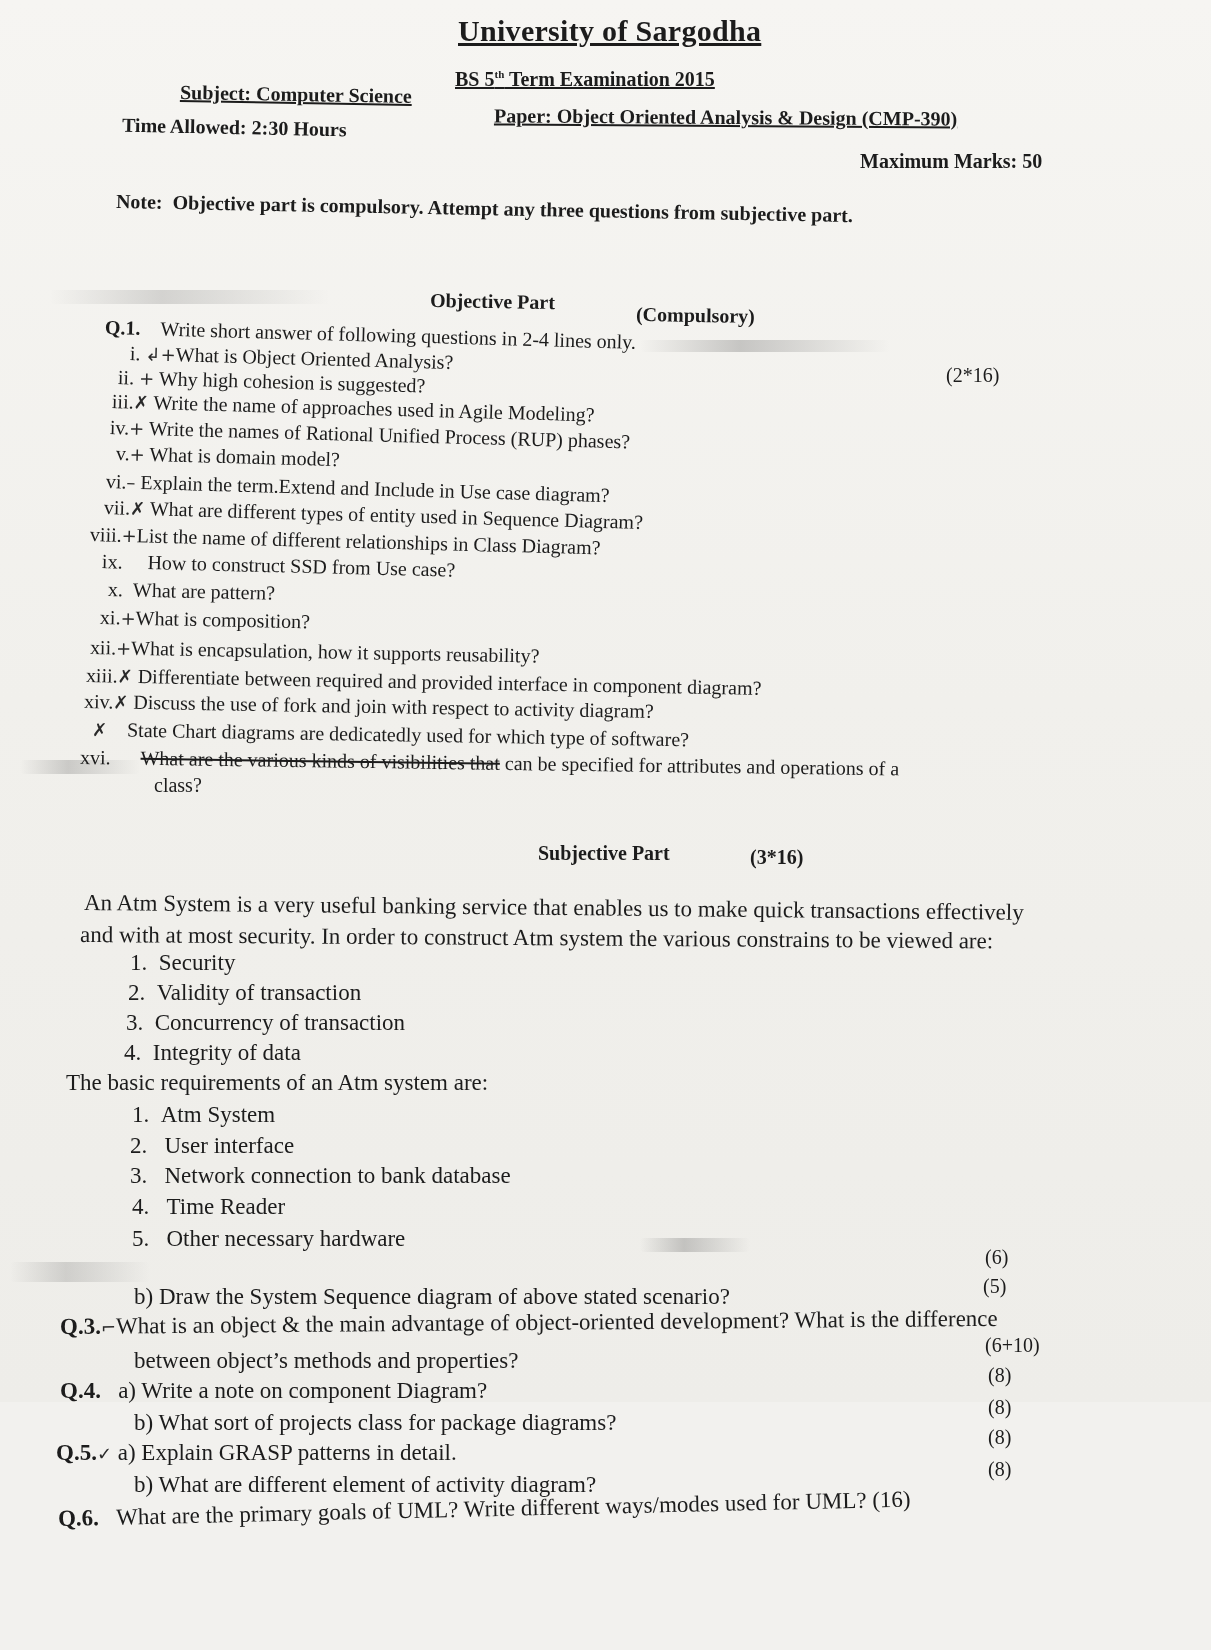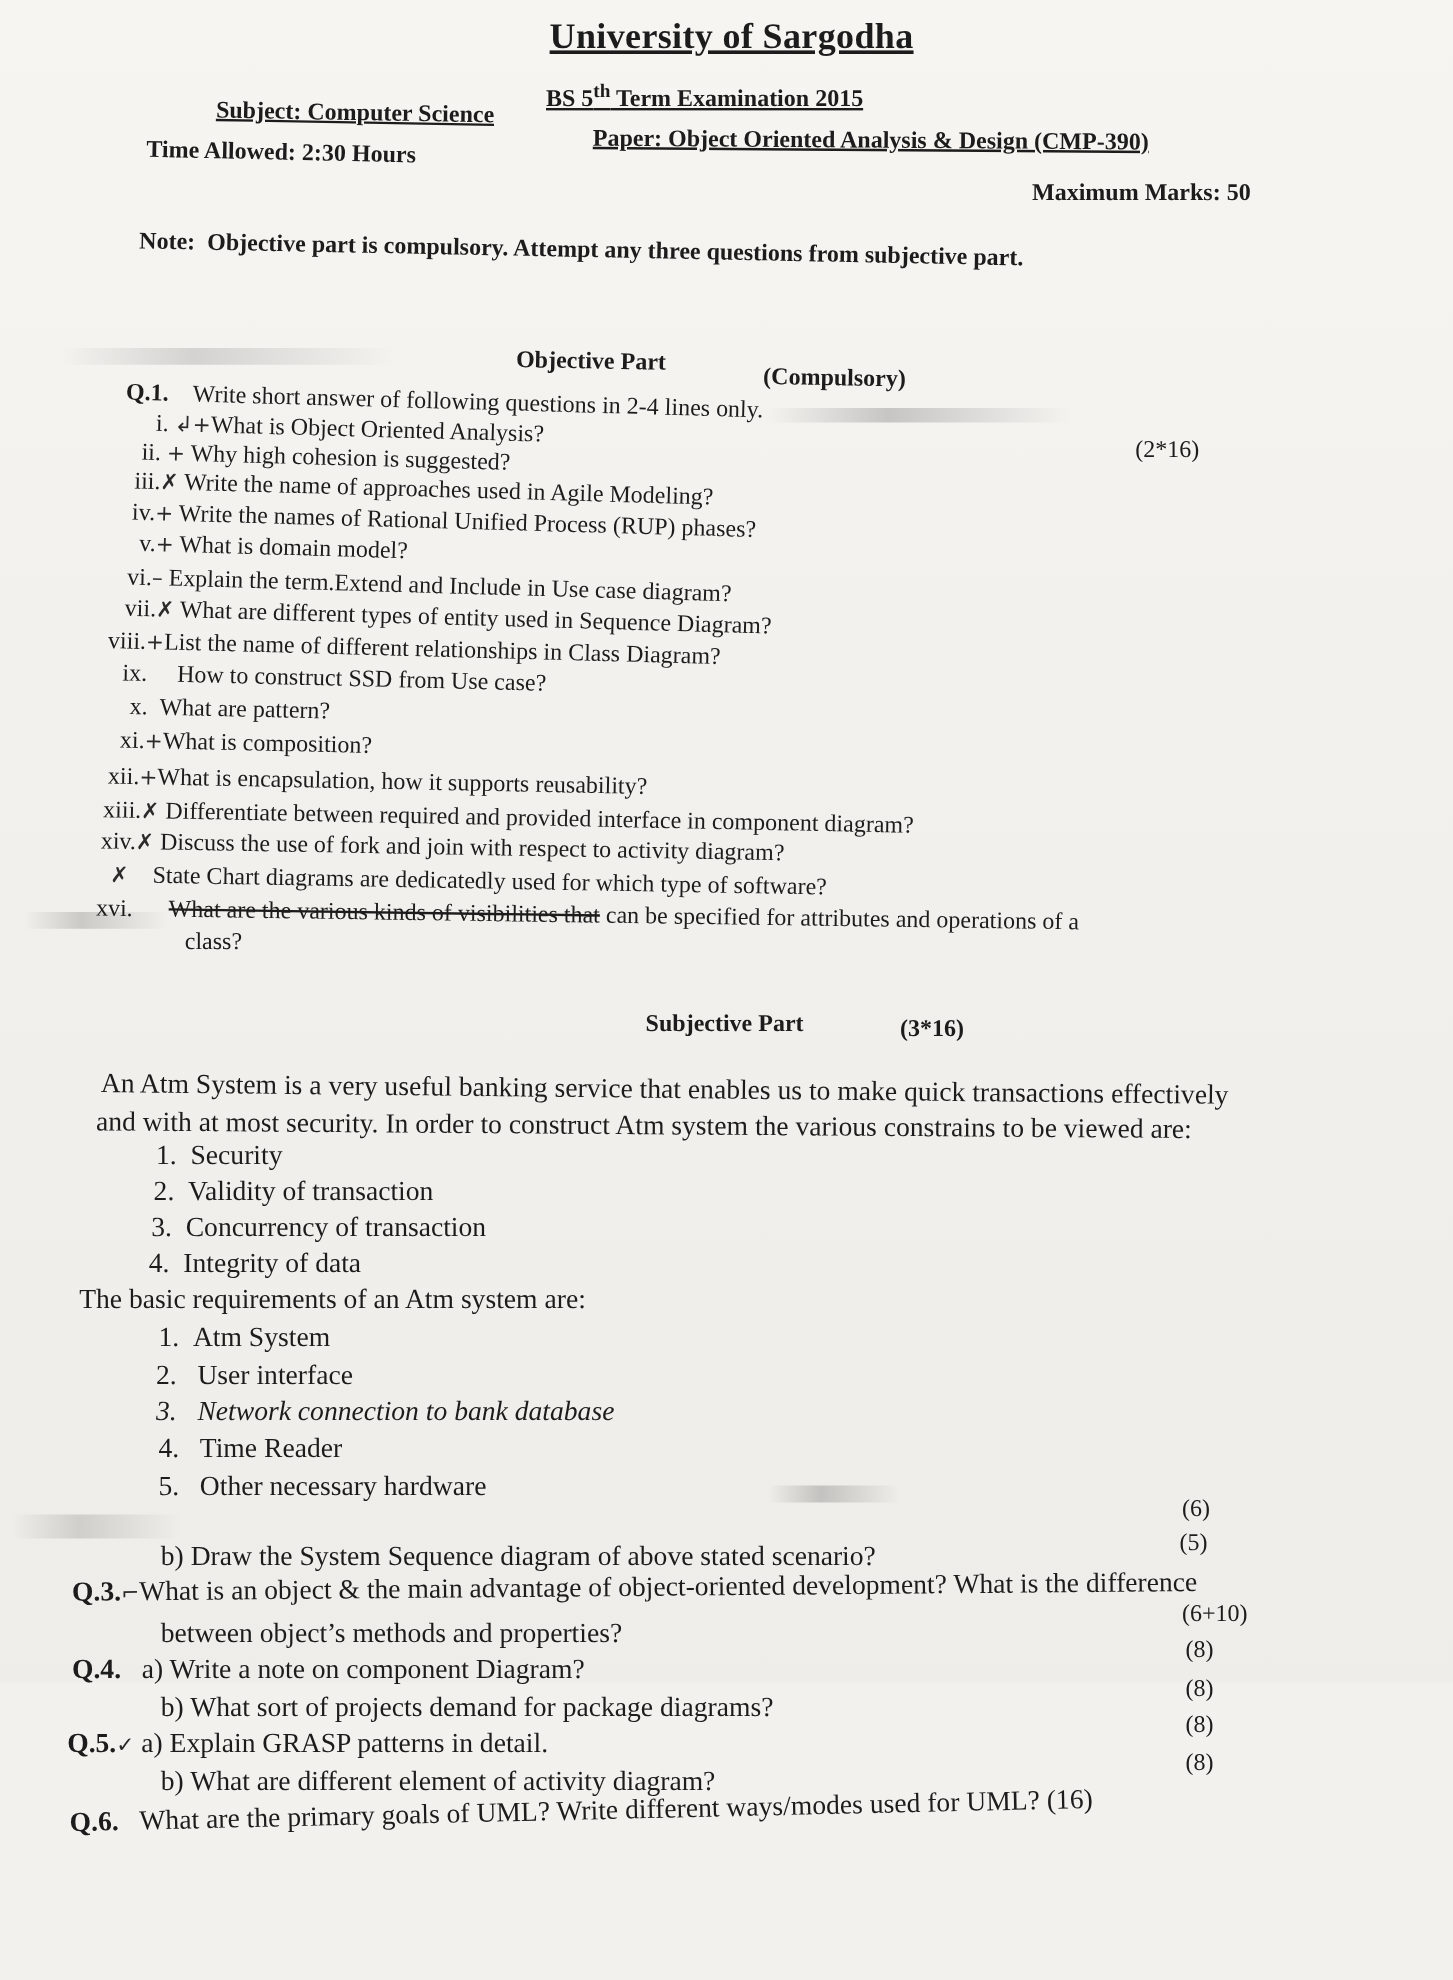--- a/index.html
+++ b/index.html
@@ -21,21 +21,21 @@
   .h2 { font-size: 20px; font-weight: bold; }
   .txt { font-size: 20px; }
   .big { font-size: 23px; }
   .mark { font-size: 20px; }
   .hand { font-family: "DejaVu Sans", sans-serif; font-size: 18px; color: #2a2a2a; }
   .smudge {
     position: absolute; background: linear-gradient(90deg, rgba(120,120,120,0) 0%, rgba(100,100,100,0.45) 40%, rgba(120,120,120,0) 100%);
     border-radius: 4px;
   }
   .strike { text-decoration: line-through; }
-  sup { font-size: 16px; }
+  sup { font-size: 11px; }
 </style>
 </head>
 <body>
 
 <div class="page">
 
   <div class="smudge" style="left:50px; top:290px; width:280px; height:14px; opacity:0.5;"></div>
   <div class="smudge" style="left:640px; top:340px; width:250px; height:12px; opacity:0.7;"></div>
   <div class="smudge" style="left:20px; top:760px; width:120px; height:14px; opacity:0.6;"></div>
   <div class="smudge" style="left:10px; top:1262px; width:140px; height:20px; opacity:0.5;"></div>
@@ -88,35 +88,35 @@
 
   <div class="abs big" style="left:130px; top:950px;"><span>1.</span>&nbsp;&nbsp;<span>Security</span></div>
   <div class="abs big" style="left:128px; top:980px;"><span>2.</span>&nbsp;&nbsp;<span>Validity of transaction</span></div>
   <div class="abs big" style="left:126px; top:1010px;"><span>3.</span>&nbsp;&nbsp;<span>Concurrency of transaction</span></div>
   <div class="abs big" style="left:124px; top:1040px;"><span>4.</span>&nbsp;&nbsp;<span>Integrity of data</span></div>
 
   <div class="abs big" style="left:66px; top:1070px;">The basic requirements of an Atm system are:</div>
 
   <div class="abs big" style="left:132px; top:1102px;"><span>1.</span>&nbsp;&nbsp;<span>Atm System</span></div>
   <div class="abs big" style="left:130px; top:1133px;"><span>2.</span>&nbsp;&nbsp;&nbsp;<span>User interface</span></div>
-  <div class="abs big" style="left:130px; top:1163px;font-style:italic;"><span>3.</span>&nbsp;&nbsp;&nbsp;<span>Network connection to bank database</span></div>
+  <div class="abs big" style="left:130px; top:1163px;"><span>3.</span>&nbsp;&nbsp;&nbsp;<span>Network connection to bank database</span></div>
   <div class="abs big" style="left:132px; top:1194px;"><span>4.</span>&nbsp;&nbsp;&nbsp;<span>Time Reader</span></div>
   <div class="abs big" style="left:132px; top:1226px;"><span>5.</span>&nbsp;&nbsp;&nbsp;<span>Other necessary hardware</span></div>
 
   <div class="abs txt" style="left:985px; top:1246px;">(6)</div>
   <div class="abs big" style="left:134px; top:1284px;">b) Draw the System Sequence diagram of above stated scenario?</div>
   <div class="abs txt" style="left:983px; top:1275px;">(5)</div>
 
   <div class="abs big" style="left:60px; top:1314px; transform:rotate(-0.5deg); transform-origin:left;"><span class="bold">Q.3.</span><span class="hand">⌐</span><span>What is an object &amp; the main advantage of object-oriented development? What is the difference</span></div>
   <div class="abs txt" style="left:985px; top:1334px;">(6+10)</div>
   <div class="abs big" style="left:134px; top:1348px;">between object’s methods and properties?</div>
 
   <div class="abs big" style="left:60px; top:1378px;"><span class="bold">Q.4.</span>&nbsp;&nbsp;&nbsp;<span>a) Write a note on component Diagram?</span></div>
   <div class="abs txt" style="left:988px; top:1364px;">(8)</div>
-  <div class="abs big" style="left:134px; top:1410px;">b) What sort of projects demand for package diagrams?</div>
+  <div class="abs big" style="left:134px; top:1410px;">b) What sort of projects class for package diagrams?</div>
   <div class="abs txt" style="left:988px; top:1396px;">(8)</div>
 
   <div class="abs big" style="left:56px; top:1440px;"><span class="bold">Q.5.</span><span class="hand">✓</span> <span>a) Explain GRASP patterns in detail.</span></div>
   <div class="abs txt" style="left:988px; top:1426px;">(8)</div>
   <div class="abs big" style="left:134px; top:1472px;">b) What are different element of activity diagram?</div>
   <div class="abs txt" style="left:988px; top:1458px;">(8)</div>
 
   <div class="abs big" style="left:58px; top:1506px; transform:rotate(-1.3deg); transform-origin:left;"><span class="bold">Q.6.</span>&nbsp;&nbsp;&nbsp;<span>What are the primary goals of UML? Write different ways/modes used for UML? (16)</span></div>
 
 </div>

